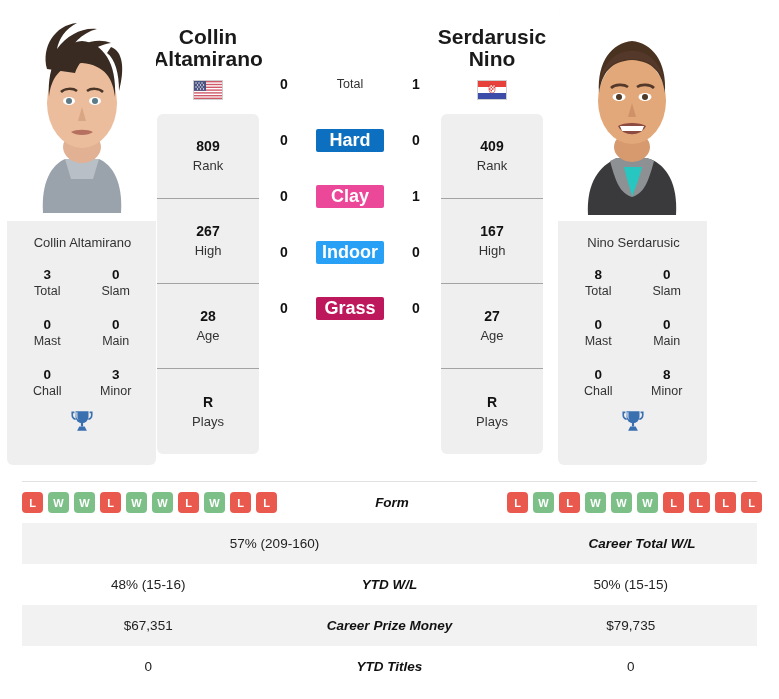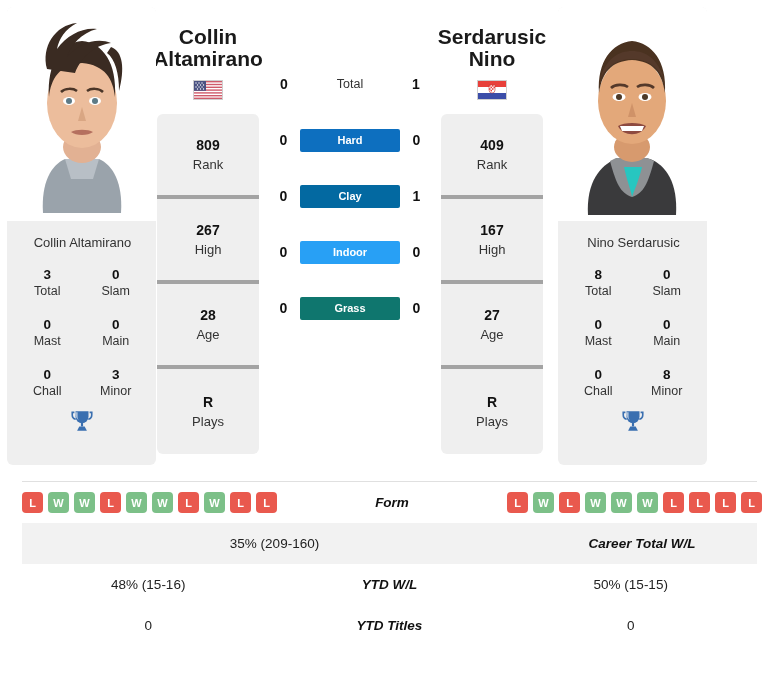--- a/index.html
+++ b/index.html
@@ -50,39 +50,39 @@
   }
   .flag-wrap { display: flex; justify-content: center; margin-top: 10px; }
   .flag { width: 30px; height: 20px; border: 1px solid #cfcfcf; position: relative; overflow: hidden; }
 
   .stat-card {
     margin: 14px 8px 0 8px; background: #efefef; border-radius: 6px; overflow: hidden;
   }
   .stat-cell {
     height: 85px; display: flex; flex-direction: column;
     align-items: center; justify-content: center;
-    border-bottom: 4px solid #a3a3a3;
+    border-bottom: 1px solid #a3a3a3;
   }
   .stat-cell:last-child { border-bottom: none; }
   .stat-cell .num { font-size: 14px; font-weight: bold; color: #111; line-height: 19px; }
   .stat-cell .lbl { font-size: 13px; color: #333; line-height: 19px; }
 
   
   .center-col { width: 166px; flex: 0 0 166px; padding-top: 56px; }
   .h2h-row { display: flex; align-items: center; height: 56px; }
   .h2h-score {
     width: 34px; text-align: center; font-size: 14px;
     font-weight: bold; color: #111;
   }
   .h2h-mid { flex: 1; display: flex; justify-content: center; }
   .h2h-total-label { font-size: 12.5px; color: #333; font-weight: normal; }
   .chip {
-    width: 100px; height: 23px; border-radius: 2px;
+    width: 68px; height: 23px; border-radius: 2px;
     display: flex; align-items: center; justify-content: center;
-    color: #ffffff; font-size: 11px; font-weight: bold;
+    color: #ffffff; font-size: 18px; font-weight: bold;
   }
 
   
   .table { margin: 9px 22px 0 22px; width: 735px; border-top: 1px solid #e0e0e0; }
   .trow { display: flex; align-items: center; min-height: 41px; }
   .trow.shaded { background: #f2f2f2; }
   .tcell { flex: 1; text-align: center; font-size: 13.5px; color: #222; }
   .tlabel { width: 230px; flex: 0 0 230px; text-align: center; font-size: 13.5px; font-weight: bold; color: #111; font-style: italic; }
   .form-strip { display: flex; gap: 5px; justify-content: center; }
   .badge {
@@ -231,35 +231,35 @@
       <div class="h2h-row">
         <div class="h2h-score">0</div>
         <div class="h2h-mid">
           <span class="chip" id="chip1" style="background: rgb(13, 111, 191);">Hard</span>
         </div>
         <div class="h2h-score">0</div>
       </div>
       <div class="h2h-row">
         <div class="h2h-score">0</div>
         <div class="h2h-mid">
-          <span class="chip" id="chip2" style="background: #0369a1;">Clay</span>
+          <span class="chip" id="chip2" style="background: #ec4899;">Clay</span>
         </div>
         <div class="h2h-score">1</div>
       </div>
       <div class="h2h-row">
         <div class="h2h-score">0</div>
         <div class="h2h-mid">
           <span class="chip" id="chip3" style="background: rgb(40, 160, 245);">Indoor</span>
         </div>
         <div class="h2h-score">0</div>
       </div>
       <div class="h2h-row">
         <div class="h2h-score">0</div>
         <div class="h2h-mid">
-          <span class="chip" id="chip4" style="background: #0f766e; text-align: center;">Grass</span>
+          <span class="chip" id="chip4" style="background: #be185d; text-align: center;">Grass</span>
         </div>
         <div class="h2h-score">0</div>
       </div>
     </div>
 
     <div class="name-col">
       <div class="pname">Serdarusic</div>
       <div class="pname">Nino</div>
       <div class="flag-wrap">
         <div class="flag">
@@ -397,30 +397,35 @@
             <span class="badge W">W</span>
             <span class="badge L">L</span>
             <span class="badge L">L</span>
             <span class="badge L">L</span>
             <span class="badge L">L</span>
           </div>
       </div>
     </div>
 
     <div class="trow shaded">
-      <div class="tcell">35% (209-160)</div>
+      <div class="tcell">57% (209-160)</div>
       <div class="tlabel">Career Total W/L</div>
     </div>
 
     <div class="trow">
       <div class="tcell">48% (15-16)</div>
       <div class="tlabel">YTD W/L</div>
       <div class="tcell">50% (15-15)</div>
     </div>
 
+    <div class="trow shaded">
+      <div class="tcell">$67,351</div>
+      <div class="tlabel">Career Prize Money</div>
+      <div class="tcell">$79,735</div>
+    </div>
 
     <div class="trow">
       <div class="tcell">0</div>
       <div class="tlabel">YTD Titles</div>
       <div class="tcell">0</div>
     </div>
 
   </div>
 
 </div>

